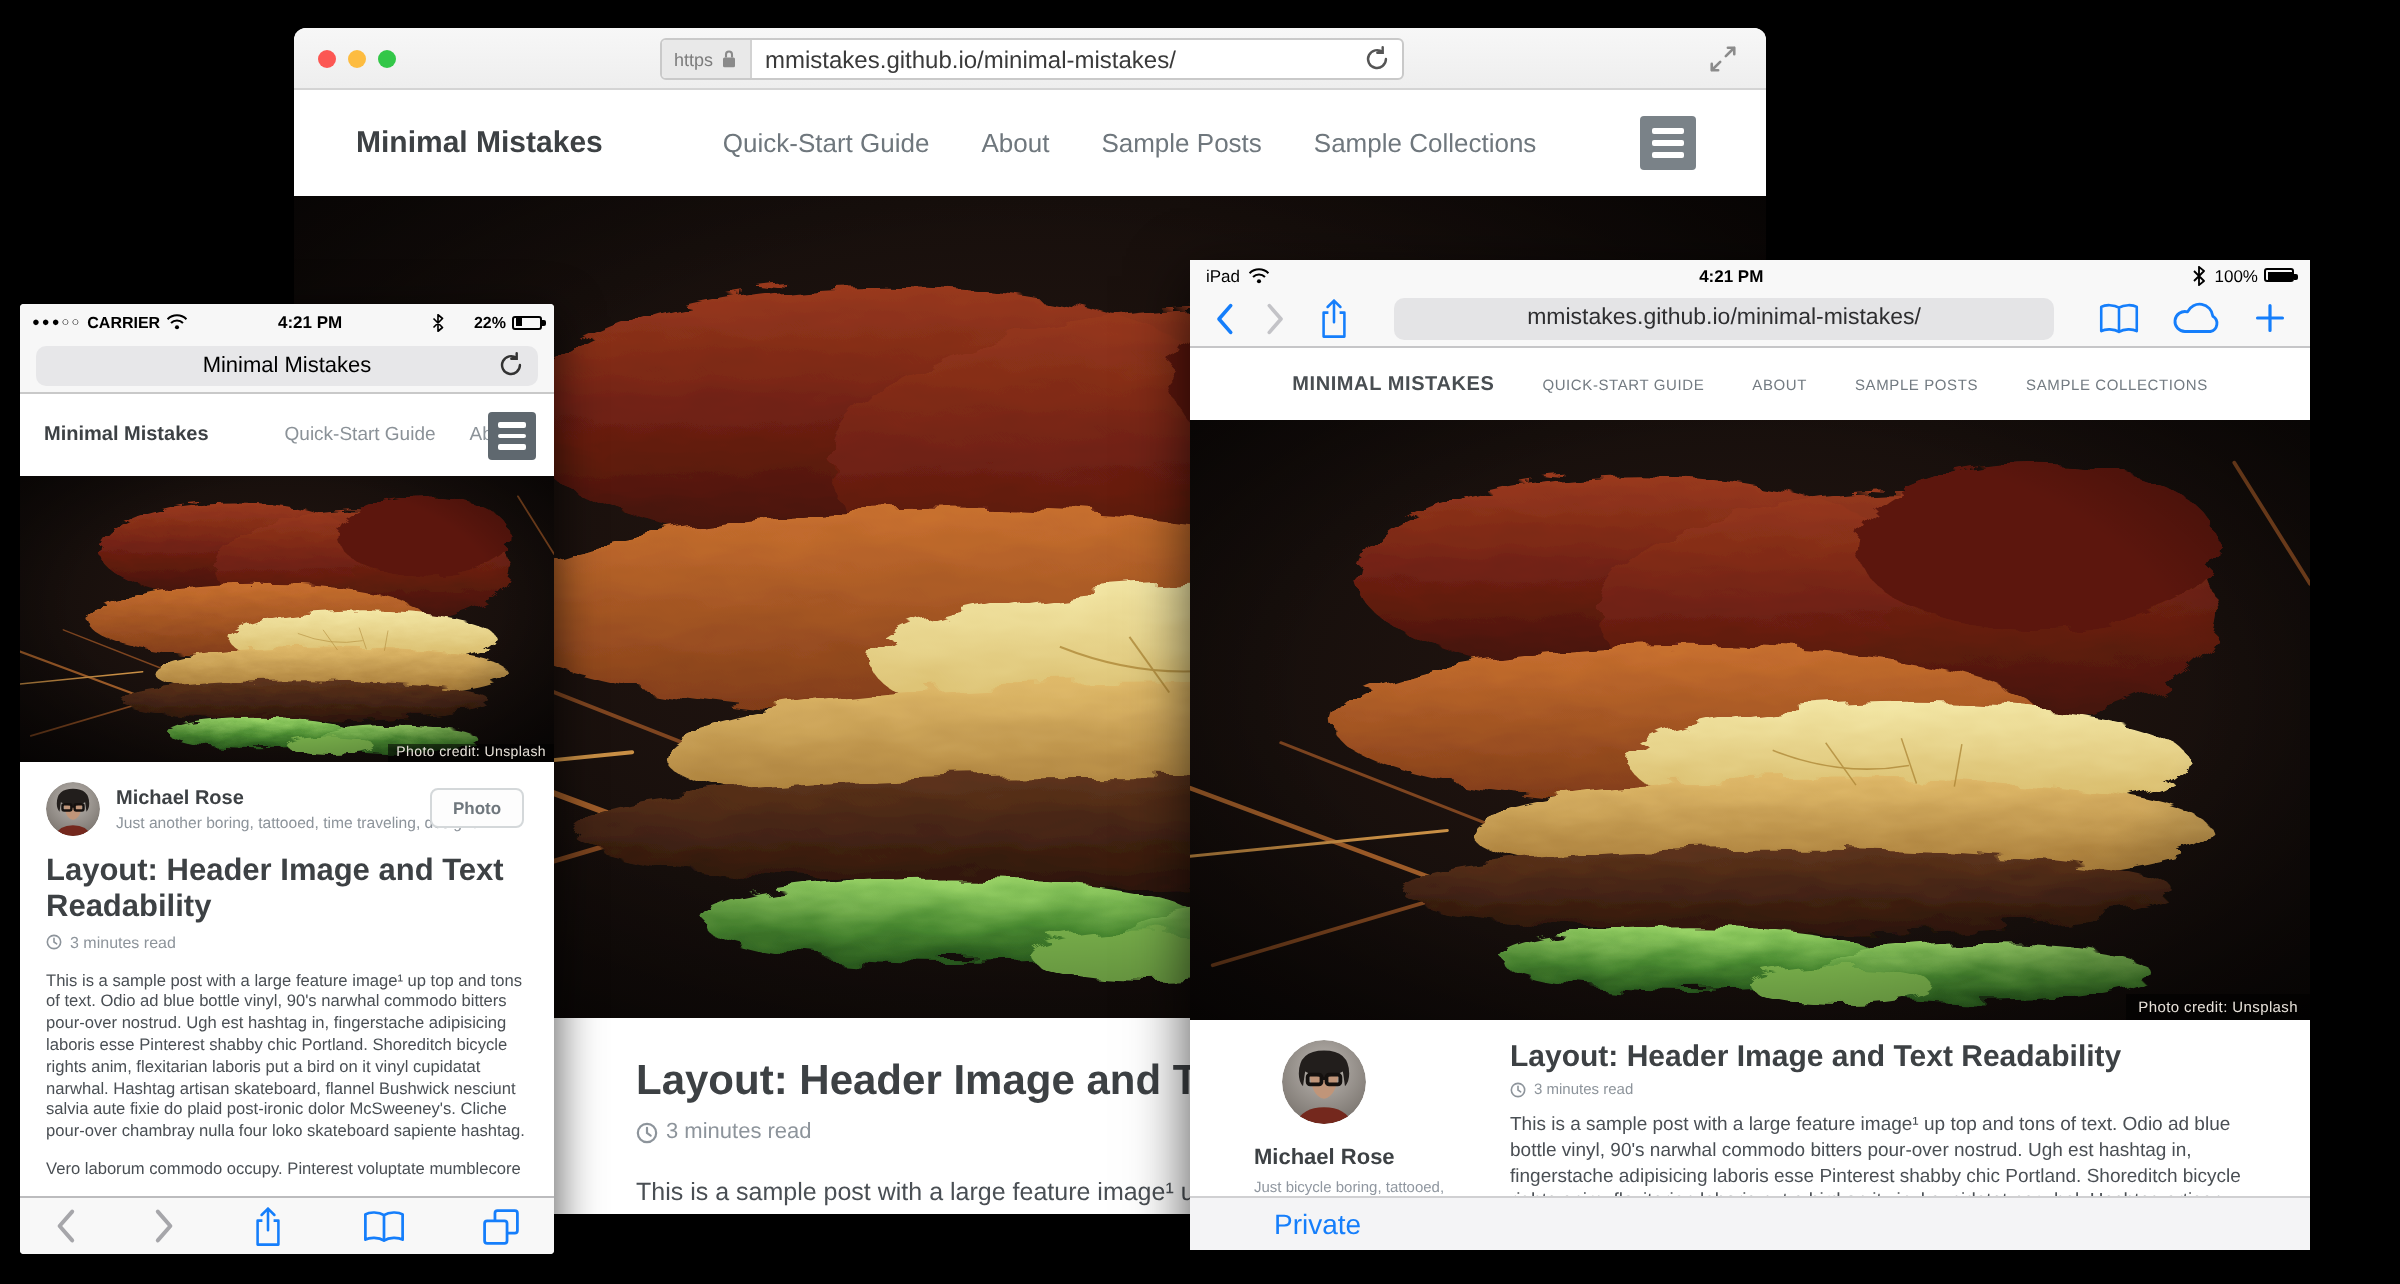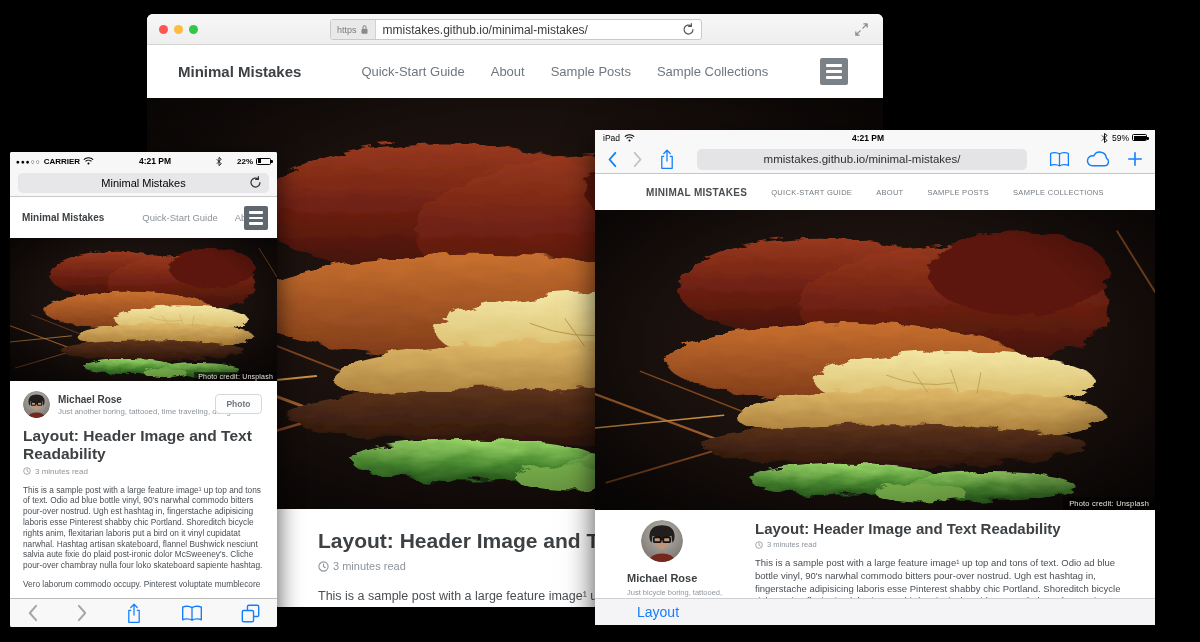--- a/index.html
+++ b/index.html
@@ -334,21 +334,21 @@
   <section class="ipad">
     <div class="t-status">
       <span>iPad</span>
       <svg class="icon" width="11" height="8" style="margin-left:4px">
           <use href="#i-wifi"></use>
         </svg>
       <span class="mid">4:21 PM</span>
       <svg class="icon" width="7" height="10">
           <use href="#i-bt"></use>
         </svg>
-      <span style="margin-left:4px">59%</span>
+      <span style="margin-left:4px">100%</span>
       <span class="battery">
           <i style="width:12px"></i>
         </span>
     </div>
 
     <div class="t-toolbar">
       <svg class="icon blue" width="10" height="17">
           <use href="#i-chevron-l"></use>
         </svg>
       <svg class="icon" width="10" height="17" style="color:#c3c3c7">
@@ -400,21 +400,21 @@
           <svg class="icon" width="8" height="8">
               <use href="#i-clock"></use>
             </svg>
           <span>3 minutes read</span>
         </div>
         <p class="t-body">This is a sample post with a large feature image¹ up top and tons of text. Odio ad blue bottle vinyl, 90's narwhal commodo bitters pour-over nostrud. Ugh est hashtag in, fingerstache adipisicing laboris esse Pinterest shabby chic Portland. Shoreditch bicycle rights anim, flexitarian laboris put a bird on it vinyl cupidatat narwhal. Hashtag artisan skateboard, flannel Bushwick</p>
       </div>
     </div>
 
     <div class="t-private">
-      <span>Layout</span>
+      <span>Private</span>
     </div>
   </section>
 
   <section class="iphone">
     <div class="p-status">
       <span class="dots">●●●○○</span>
       <span style="margin-left:3px">CARRIER</span>
       <svg class="icon" width="11" height="8" style="margin-left:3px">
           <use href="#i-wifi"></use>
         </svg>

